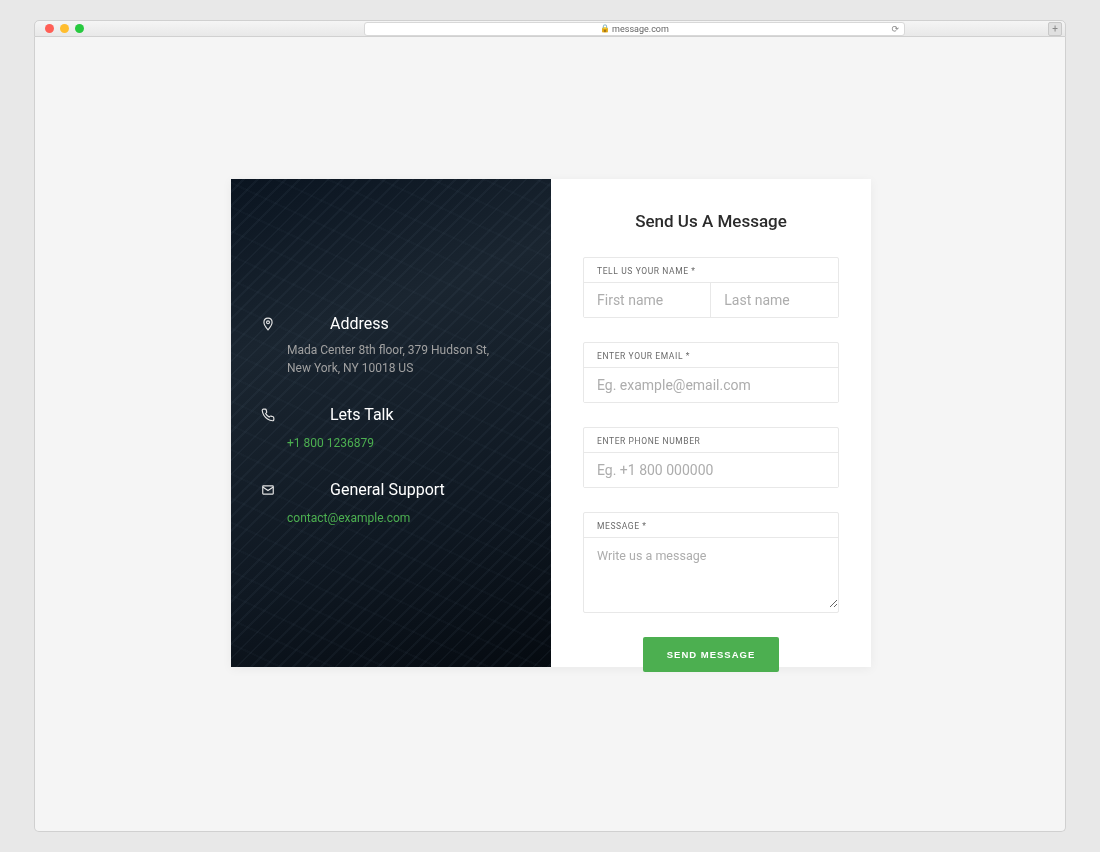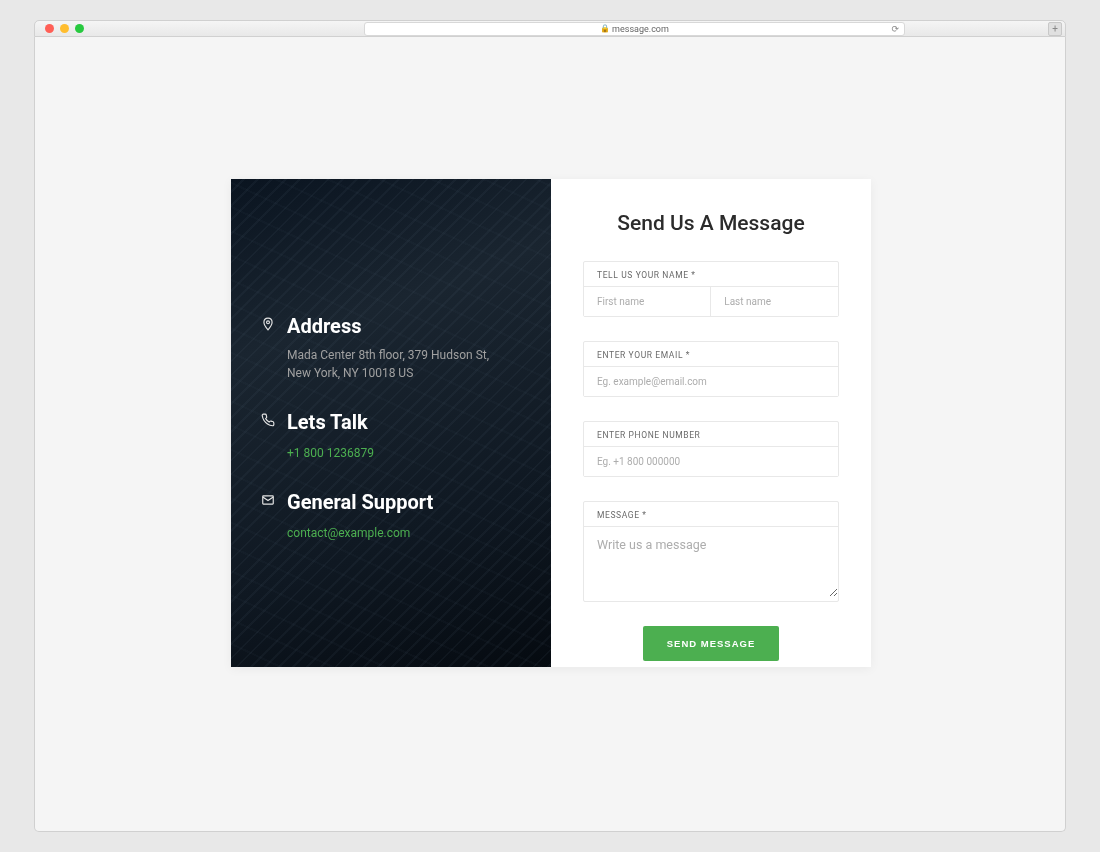--- a/index.html
+++ b/index.html
@@ -125,45 +125,46 @@
     }
     .info-icon {
       position: absolute;
       left: -26px;
       top: 2px;
       width: 14px;
       height: 14px;
       color: #e3e3e3;
     }
     .info-title {
-      font-size: 20px;
-      font-weight: 700;
+      font-size: 16px;
+      font-weight: 400;
       color: #fff;
       margin-bottom: 8px;
+      margin-left: 43px;
     }
     .info-text {
       font-size: 12px;
       color: #a0a0a0;
       line-height: 1.5;
     }
     .info-link {
       font-size: 12px;
       color: #4caf50;
       line-height: 1.5;
       text-decoration: none;
       text-align: right;
     }
     .form-panel {
       flex: 1;
       background: #fff;
       padding: 32px 32px 30px 32px;
     }
     .form-title {
       text-align: center;
-      font-size: 21px;
+      font-size: 17px;
       font-weight: 500;
       color: #2b2b2b;
       margin-bottom: 26px;
     }
     .form-group {
       border: 1px solid #e8e8e8;
       border-radius: 2px;
       margin-bottom: 24px;
     }
     .form-label {
@@ -172,21 +173,21 @@
       font-size: 8.5px;
       letter-spacing: 0.6px;
       color: #6a6a6a;
       text-transform: uppercase;
       border-bottom: 1px solid #e8e8e8;
     }
     .form-input {
       width: 100%;
       border: none;
       padding: 9px 13px;
-      font-size: 10px;
+      font-size: 14px;
       color: #333;
       outline: none;
       font-family: inherit;
     }
     .form-input::placeholder {
       color: #adadad;
     }
     .name-row {
       display: flex;
     }

